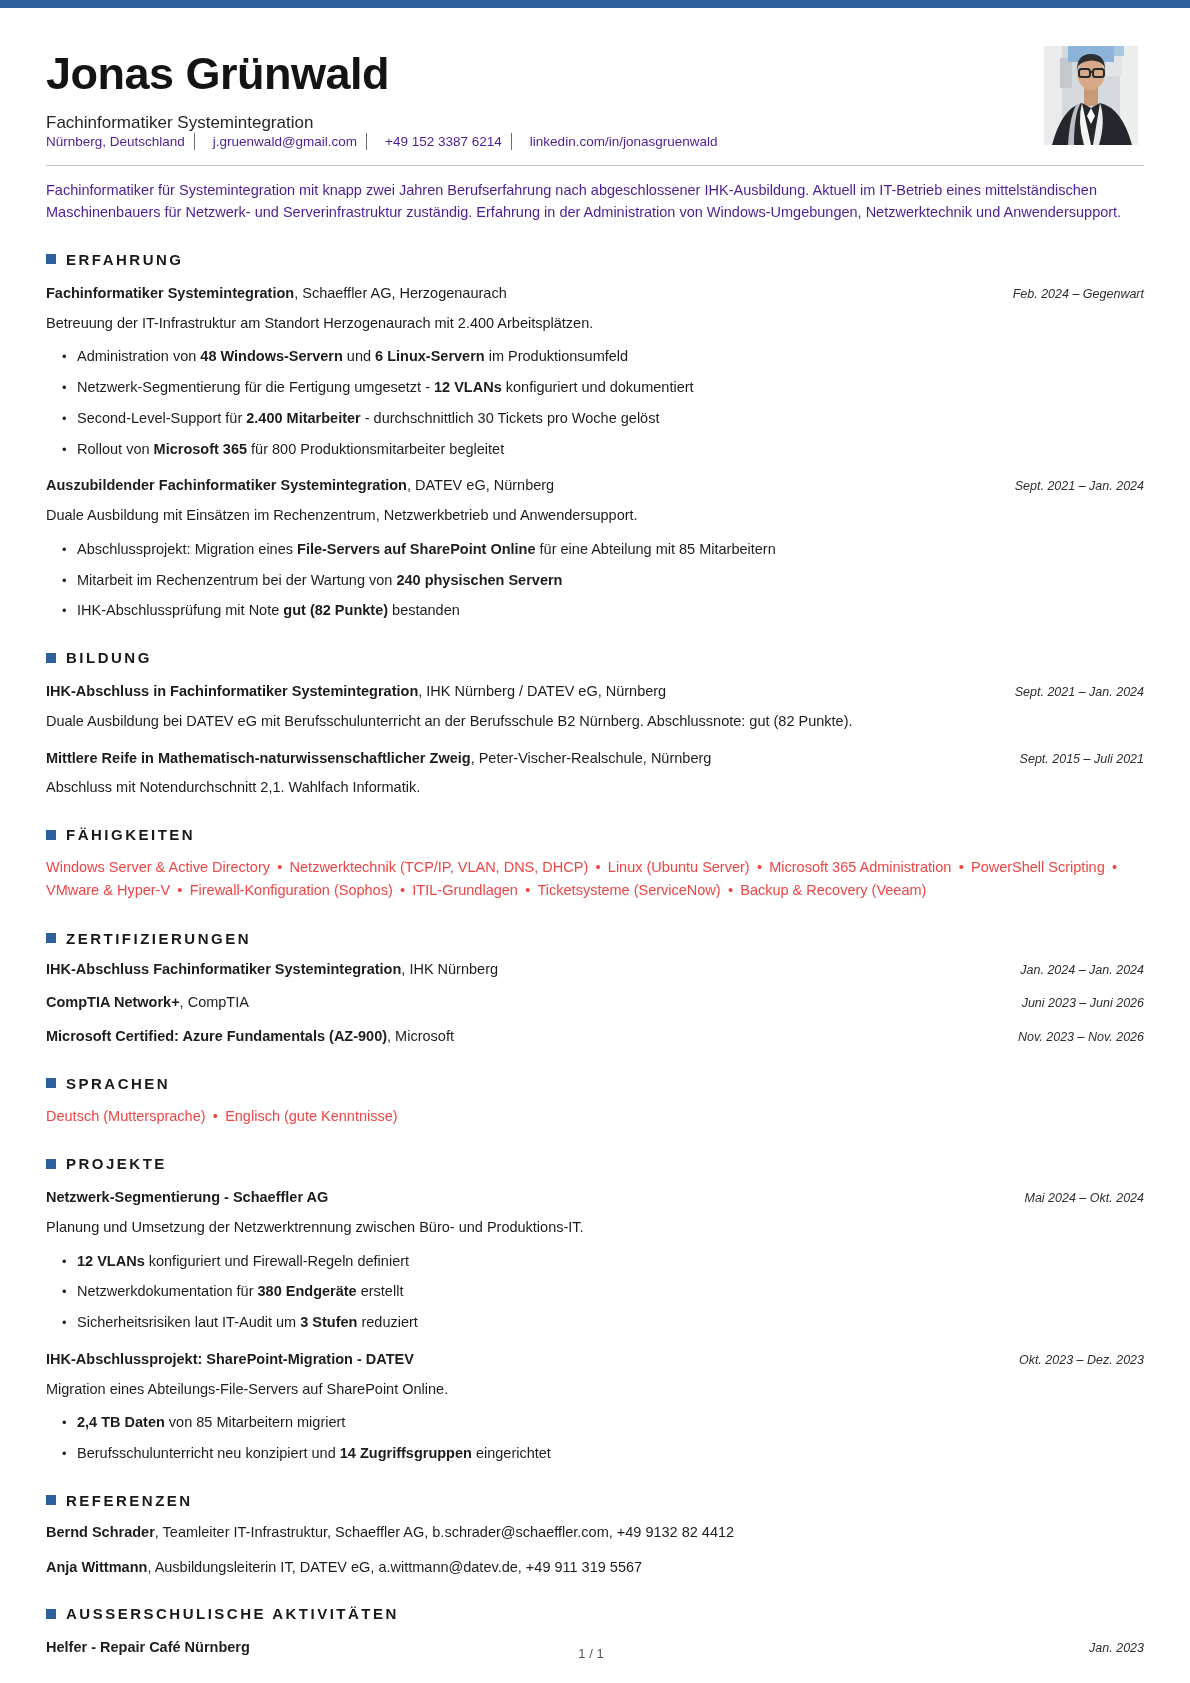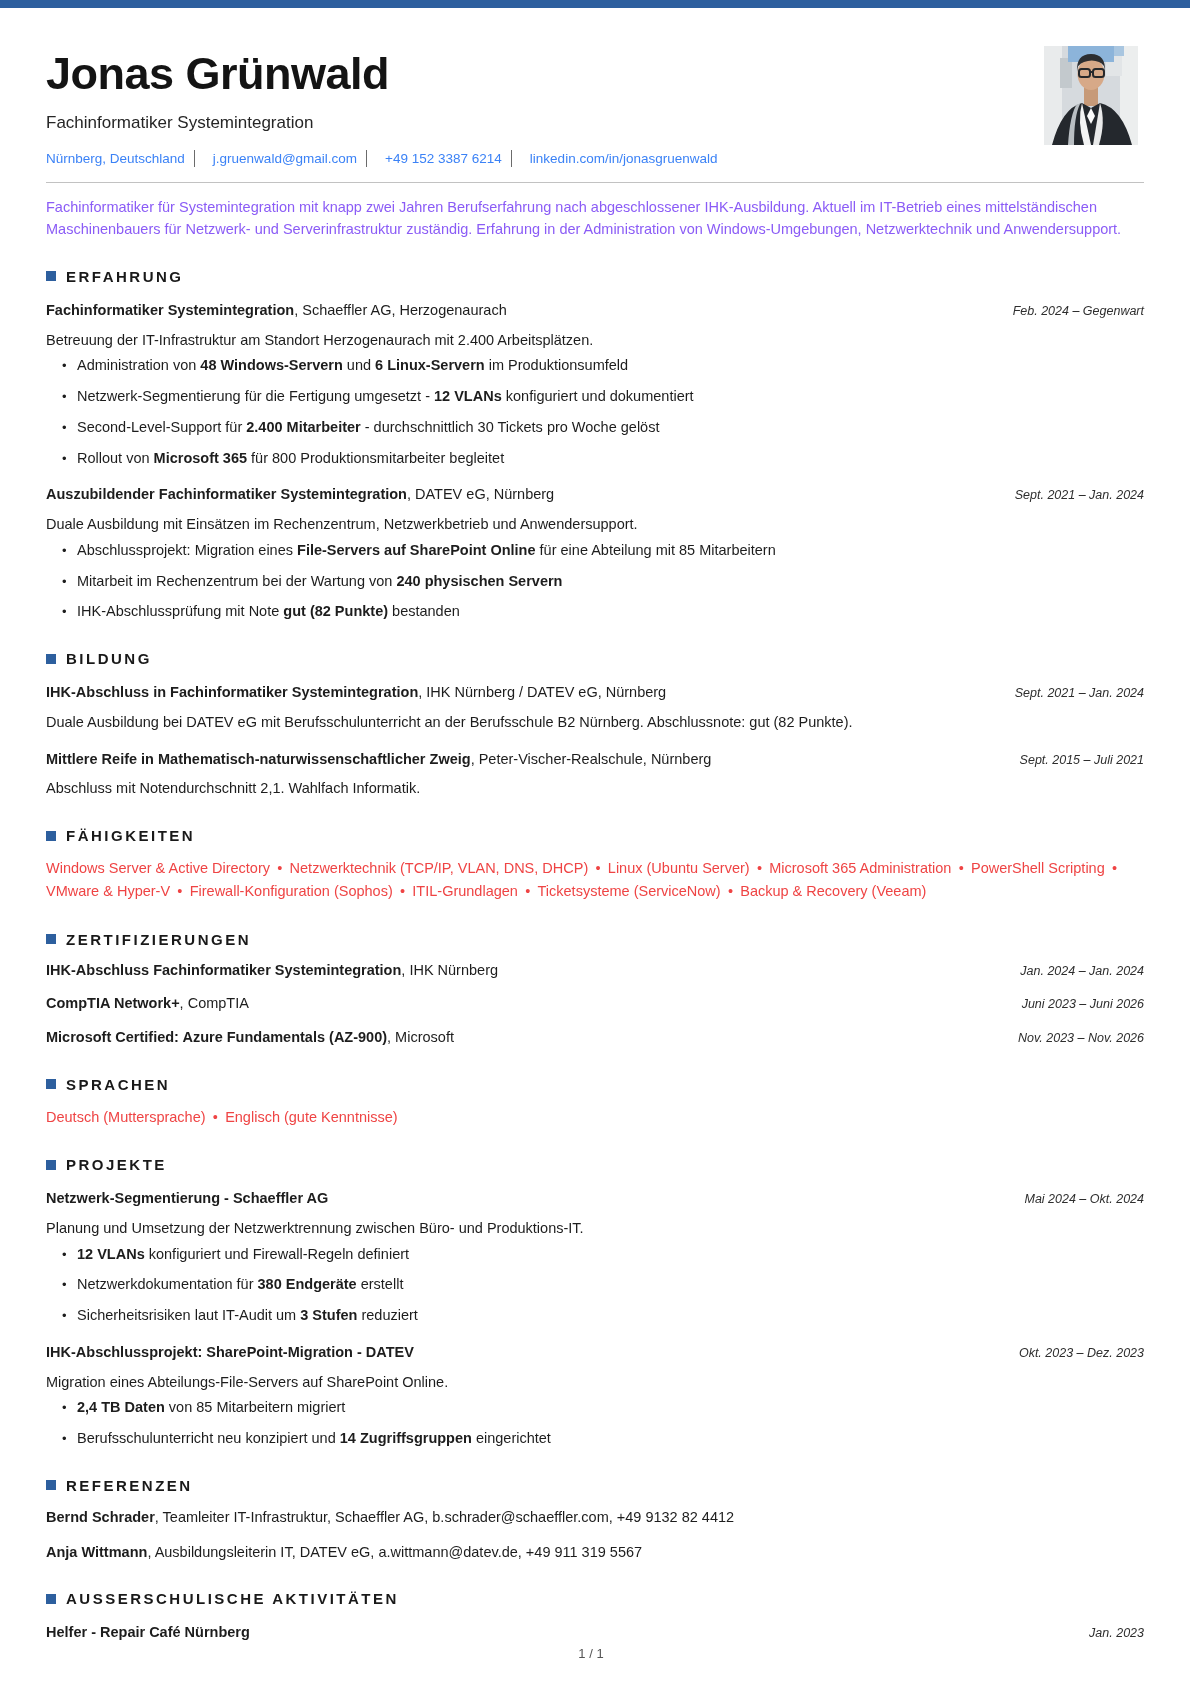--- a/index.html
+++ b/index.html
@@ -4,38 +4,38 @@
 <style>
   :root{ --accent:#2d5f9e; }
   *{ box-sizing:border-box; }
   body{ margin:0; background:#fff; font-family:"Liberation Sans", sans-serif; color:#1d1d1d; }
   .page{ width:1190px; height:1683px; position:relative; background:#fff; overflow:hidden; }
   .topbar{ height:8px; background:var(--accent); }
   .content{ padding:0 46px; }
 
   .name{ font-size:45px; font-weight:800; letter-spacing:-0.5px; margin:40px 0 0; color:#141414; }
   .job-title{ font-size:17px; margin-top:13px; color:#262626; }
-  .contact{ display:flex; align-items:center; margin-top:17px; font-size:13.5px; color:#3b82f6; }
+  .contact{ display:flex; align-items:center; font-size:13.5px; color:#4c1d95; }
   .contact .sep{ width:1px; height:17px; background:#6b6b6b; margin:0 18px 0 9px; }
   .rule{ border:none; border-top:1px solid #c2c2c2; margin:15px 0 0; }
-  .summary{ margin-top:13px; font-size:14.5px; line-height:1.55; color:#8b5cf6; }
+  .summary{ margin-top:13px; font-size:14.5px; line-height:1.55; color:#4c1d95; }
 
   .photo{ position:absolute; top:46px; right:52px; width:94px; height:99px; overflow:hidden; }
 
   .sec{ display:flex; align-items:center; font-size:15px; font-weight:800; letter-spacing:2.5px; color:#191919; margin:27px 0 0; }
   .sq{ width:10px; height:10px; background:var(--accent); margin-right:10px; flex:0 0 auto; }
 
   .entry{ margin-top:15px; }
   .entry-head{ display:flex; justify-content:space-between; align-items:baseline;gap:36px; }
   .entry-title{ font-size:14.5px; line-height:1.5; }
   .b{ font-weight:700; }
   .entry-date{ font-size:12.5px; font-style:italic; color:#2e2e2e; white-space:nowrap; margin-left:24px; flex:0 0 auto; }
   .entry-desc{ font-size:14.5px; margin-top:8px; line-height:1.5; }
 
-  ul.bullets{ list-style:none; margin:4px 0 0; padding:0 0 0 31px; }
+  ul.bullets{ list-style:none; margin:12px 0 0; padding:0 0 0 31px; }
   ul.bullets li{ font-size:14.5px; line-height:1.5; margin-bottom:9px; position:relative; }
   ul.bullets li::before{ content:"\2022"; position:absolute; left:-15px; top:1px; font-size:13px; color:#1d1d1d; }
 
   .inline-line{ font-size:14.5px; line-height:1.6; margin-top:13px; color:#ef4444; }
   .cert-row{ display:flex; justify-content:space-between; align-items:baseline; margin-top:12px; font-size:14.5px; }
   .ref-row{ margin-top:13px; font-size:14.5px; line-height:1.5; }
 
   .footer{ position:absolute; bottom:22px; left:0; right:8px; text-align:center; font-size:13px; color:#555; }
 </style>
 </head>

